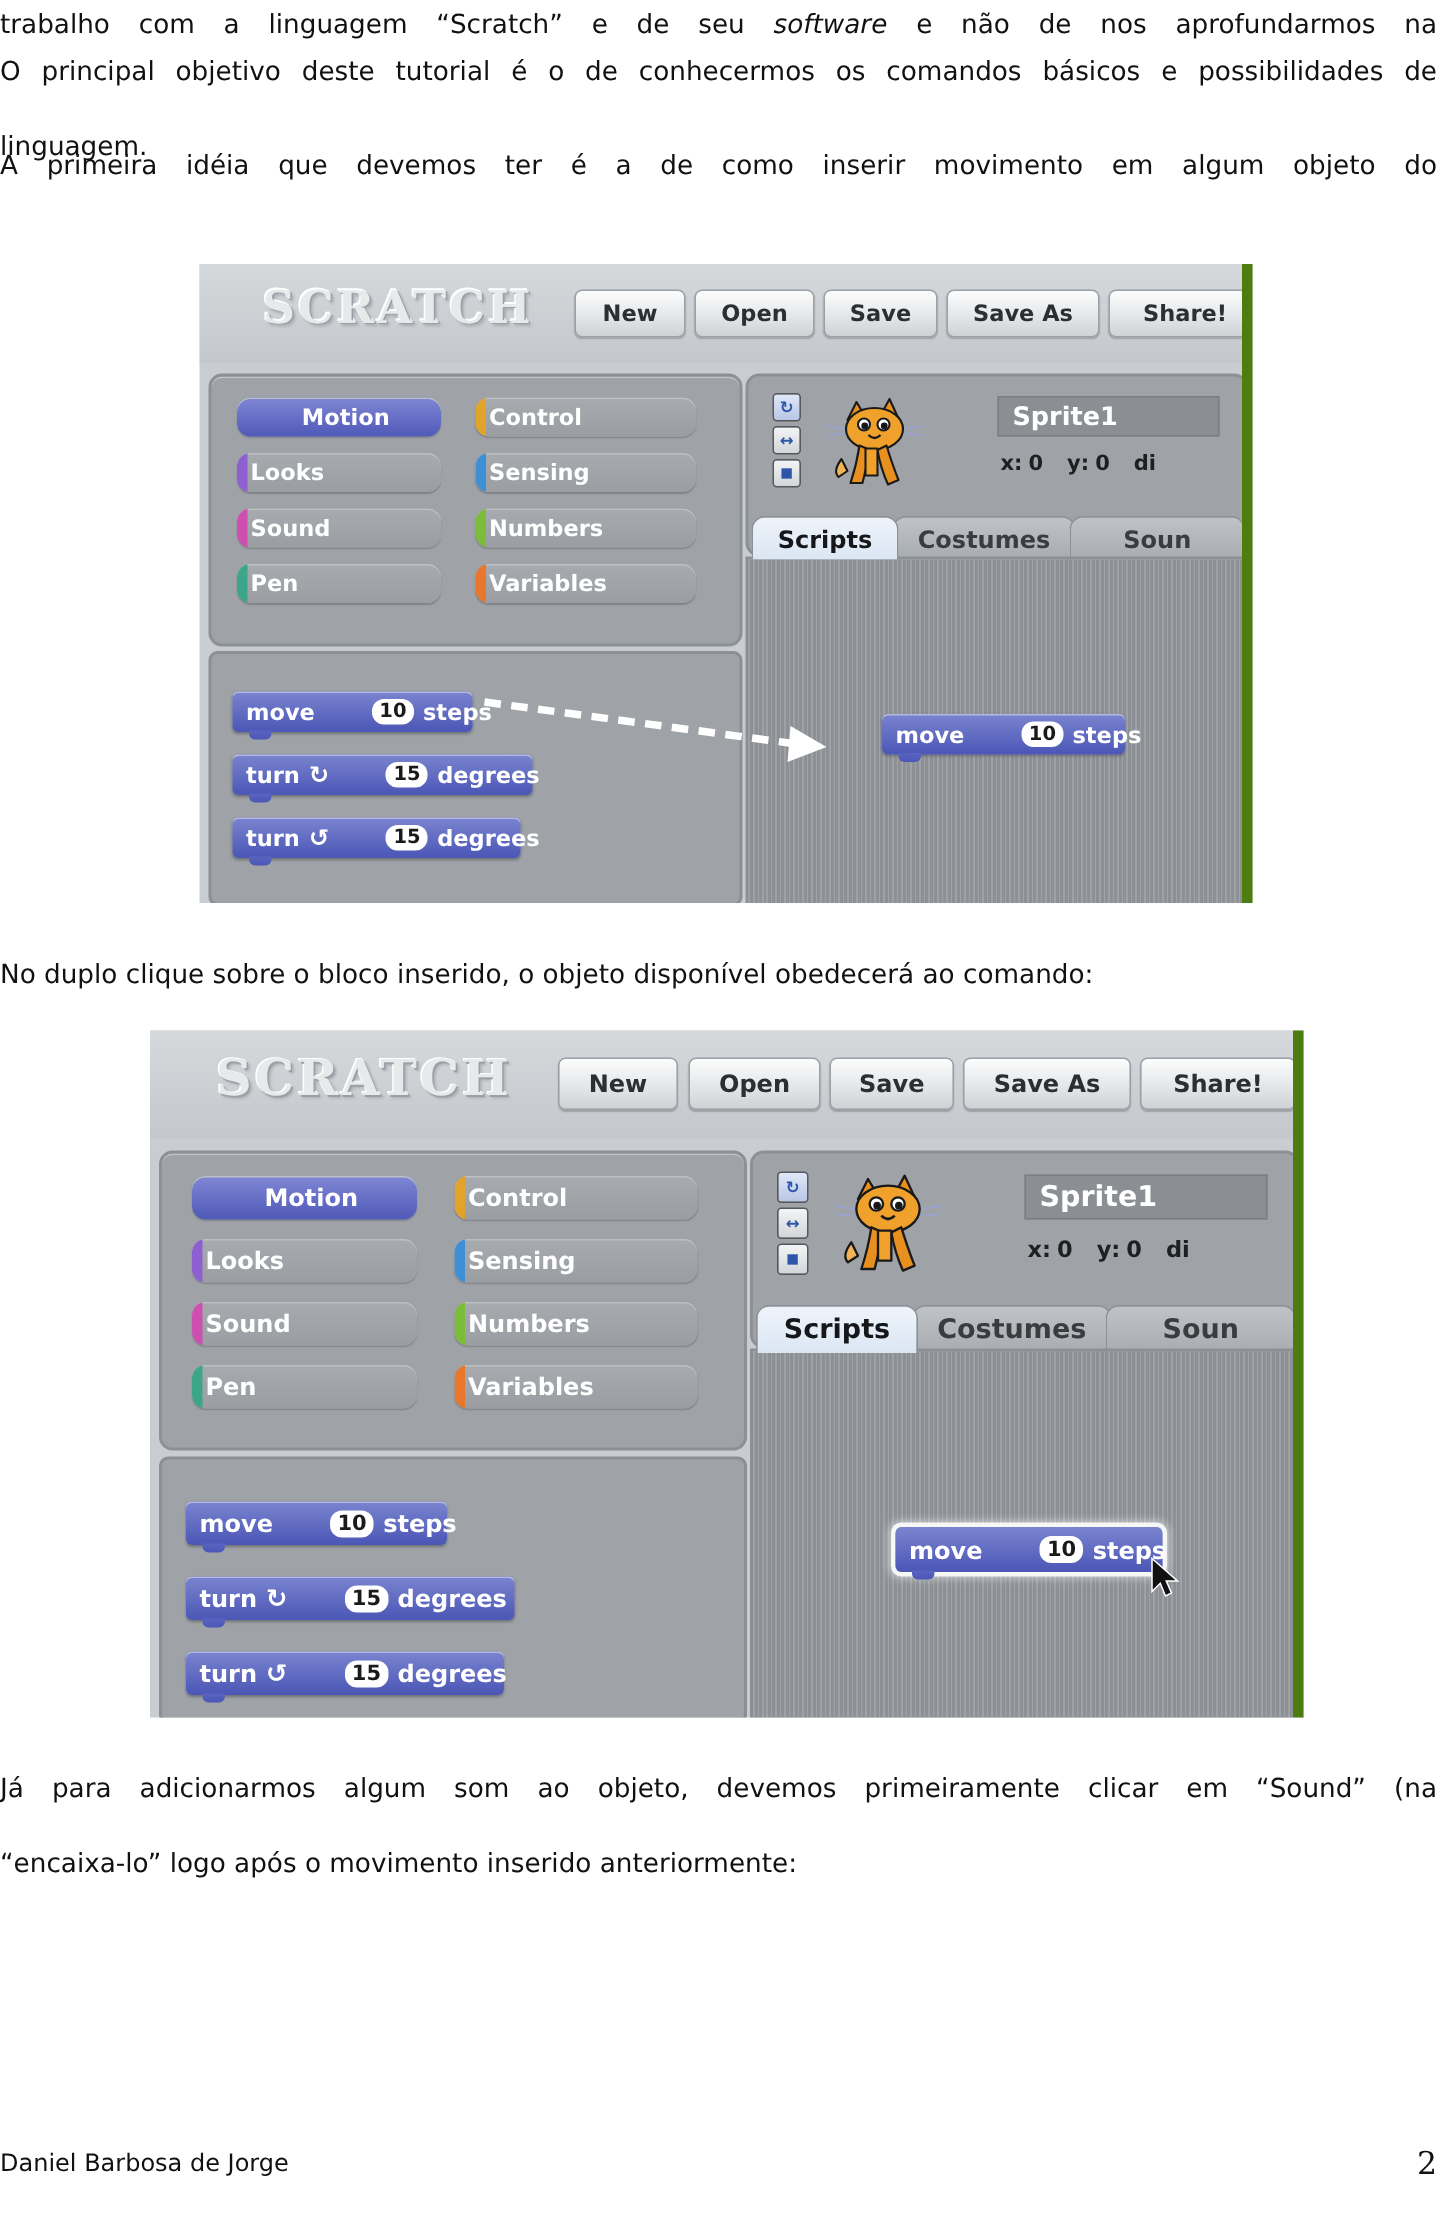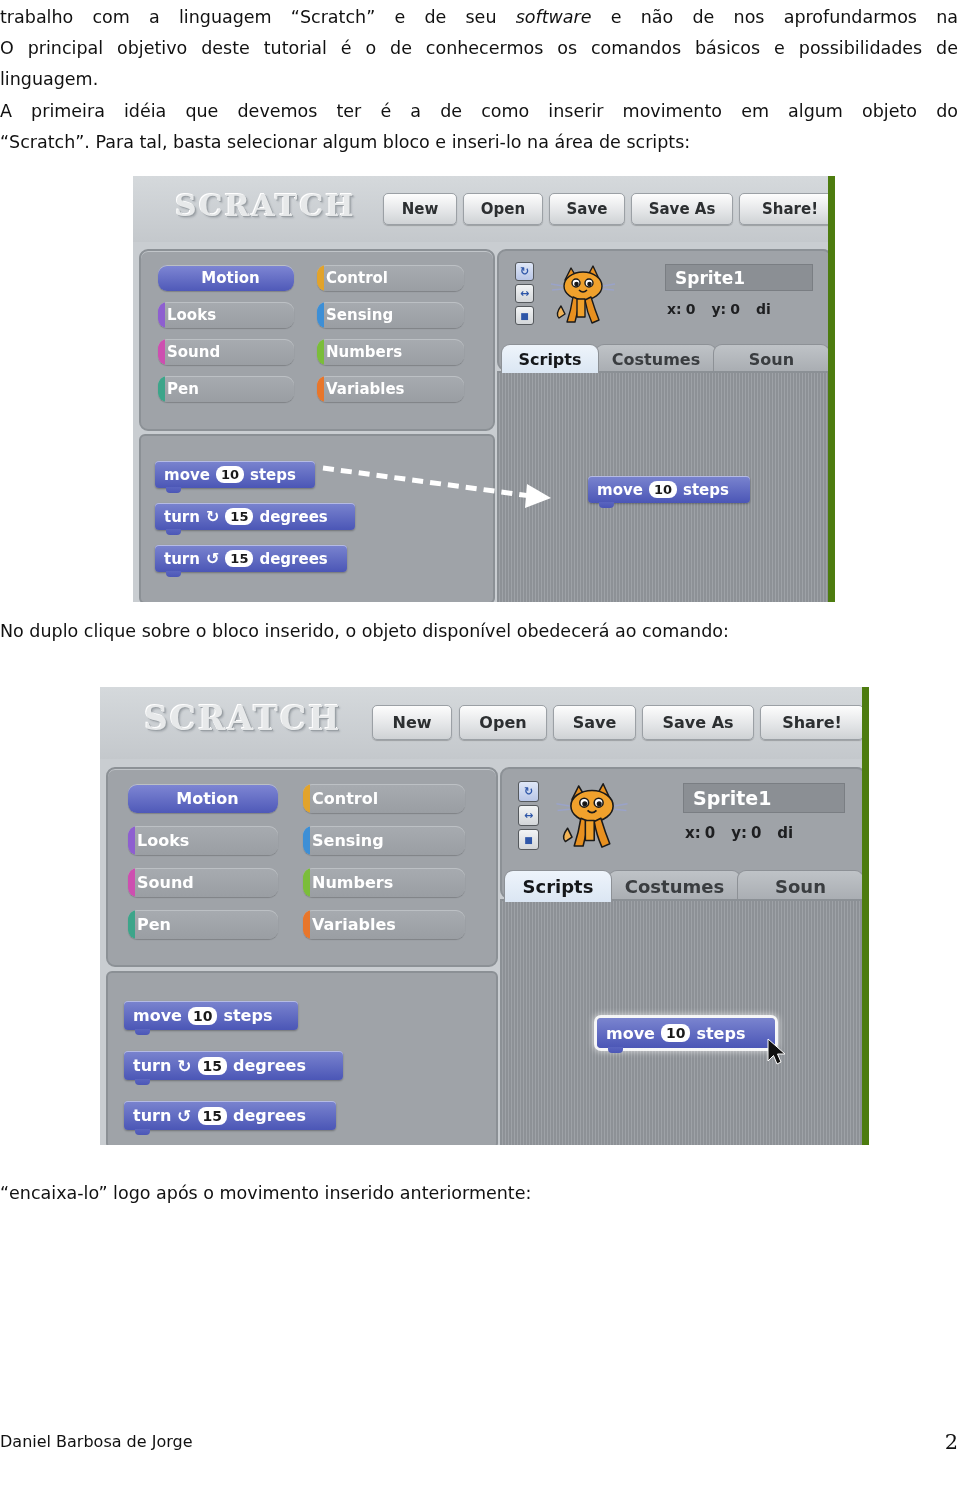--- a/index.html
+++ b/index.html
@@ -18,21 +18,21 @@
 
   
   .doc-para {
     position: absolute;
     font-size: 17.5px;
     line-height: 31px;
     text-align: justify;
     text-justify: inter-word;
     color: #111;
   }
-  .doc-para .last-line { text-align: left; }
+  .doc-para .last-line { text-align: left; margin-top: 19px; }
   .it { font-style: italic; }
 
   .footer-name {
     position: absolute;
     left: 0;
     top: 1432px;
     font-size: 16px;
     color: #111;
   }
   .footer-page {
@@ -150,20 +150,21 @@
   .num-field {
     background: #ffffff;
     color: #1a1a1a;
     border-radius: 8px;
     padding: 0 5px;
     font-weight: bold;
     line-height: 1;
     display: inline-flex;
     align-items: center;
     justify-content: center;
+    margin-left: 32px;
   }
   .turn-glyph { color: #ffffff; font-weight: bold; }
   .sc-block.dropped {
     box-shadow: 0 0 0 3px rgba(255,255,255,.85), 0 0 6px 4px rgba(255,255,255,.55);
   }
 
   
   .sc-canvas {
     position: absolute;
     background:
@@ -240,21 +241,20 @@
 <div class="doc-para" style="left:0px; top:2px; width:958px;">
   <div style="text-align:justify; text-align-last:justify; white-space:nowrap;">
     <span>trabalho com a linguagem “Scratch” e de seu </span><span class="it">software</span><span> e não de nos aprofundarmos na</span>
   </div>
   <div style="text-align:justify; text-align-last:justify;">O principal objetivo deste tutorial é o de conhecermos os comandos básicos e possibilidades de</div>
   <div class="last-line">linguagem.</div>
 </div>
 
 <div class="doc-para" style="left:0px; top:96px; width:958px;">
   <div style="text-align:justify; text-align-last:justify;">A primeira idéia que devemos ter é a de como inserir movimento em algum objeto do</div>
-  <div class="last-line">“Scratch”. Para tal, basta selecionar algum bloco e inseri-lo na área de scripts:</div>
 </div>
 
 <div class="scratch-shot" style="left:133px; top:176px; width:695px; height:426px;">
   <div class="shot-inner">
 
     <div class="sc-topbar" style="height:66px;"></div>
     <div class="sc-logo" style="left:42px; top:12px; font-size:30px;">SCRATCH</div>
 
     <div class="sc-btn" style="left:250px; top:17px; width:72px; height:30px; font-size:15px;">New</div>
     <div class="sc-btn" style="left:330px; top:17px; width:78px; height:30px; font-size:15px;">Open</div>
@@ -495,17 +495,18 @@
     </div>
 
     <svg class="cursor" style="left:666px; top:351px;" width="22" height="30" viewBox="0 0 22 30">
       <path d="M2 1 L2 23 L7.5 17.5 L11 26 L15 24 L11.5 16 L19 16 Z" fill="#111111" stroke="#ffffff" stroke-width="1"></path>
     </svg>
 
   </div>
 </div>
 
 <div class="doc-para" style="left:0px; top:1178px; width:958px;">
+  <div style="text-align:justify; text-align-last:justify;">Já para adicionarmos algum som ao objeto, devemos primeiramente clicar em “Sound” (na</div>
   <div class="last-line">“encaixa-lo” logo após o movimento inserido anteriormente:</div>
 </div>
 
 <div class="footer-name">Daniel Barbosa de Jorge</div>
 <div class="footer-page">2</div>
 
 </body></html>

